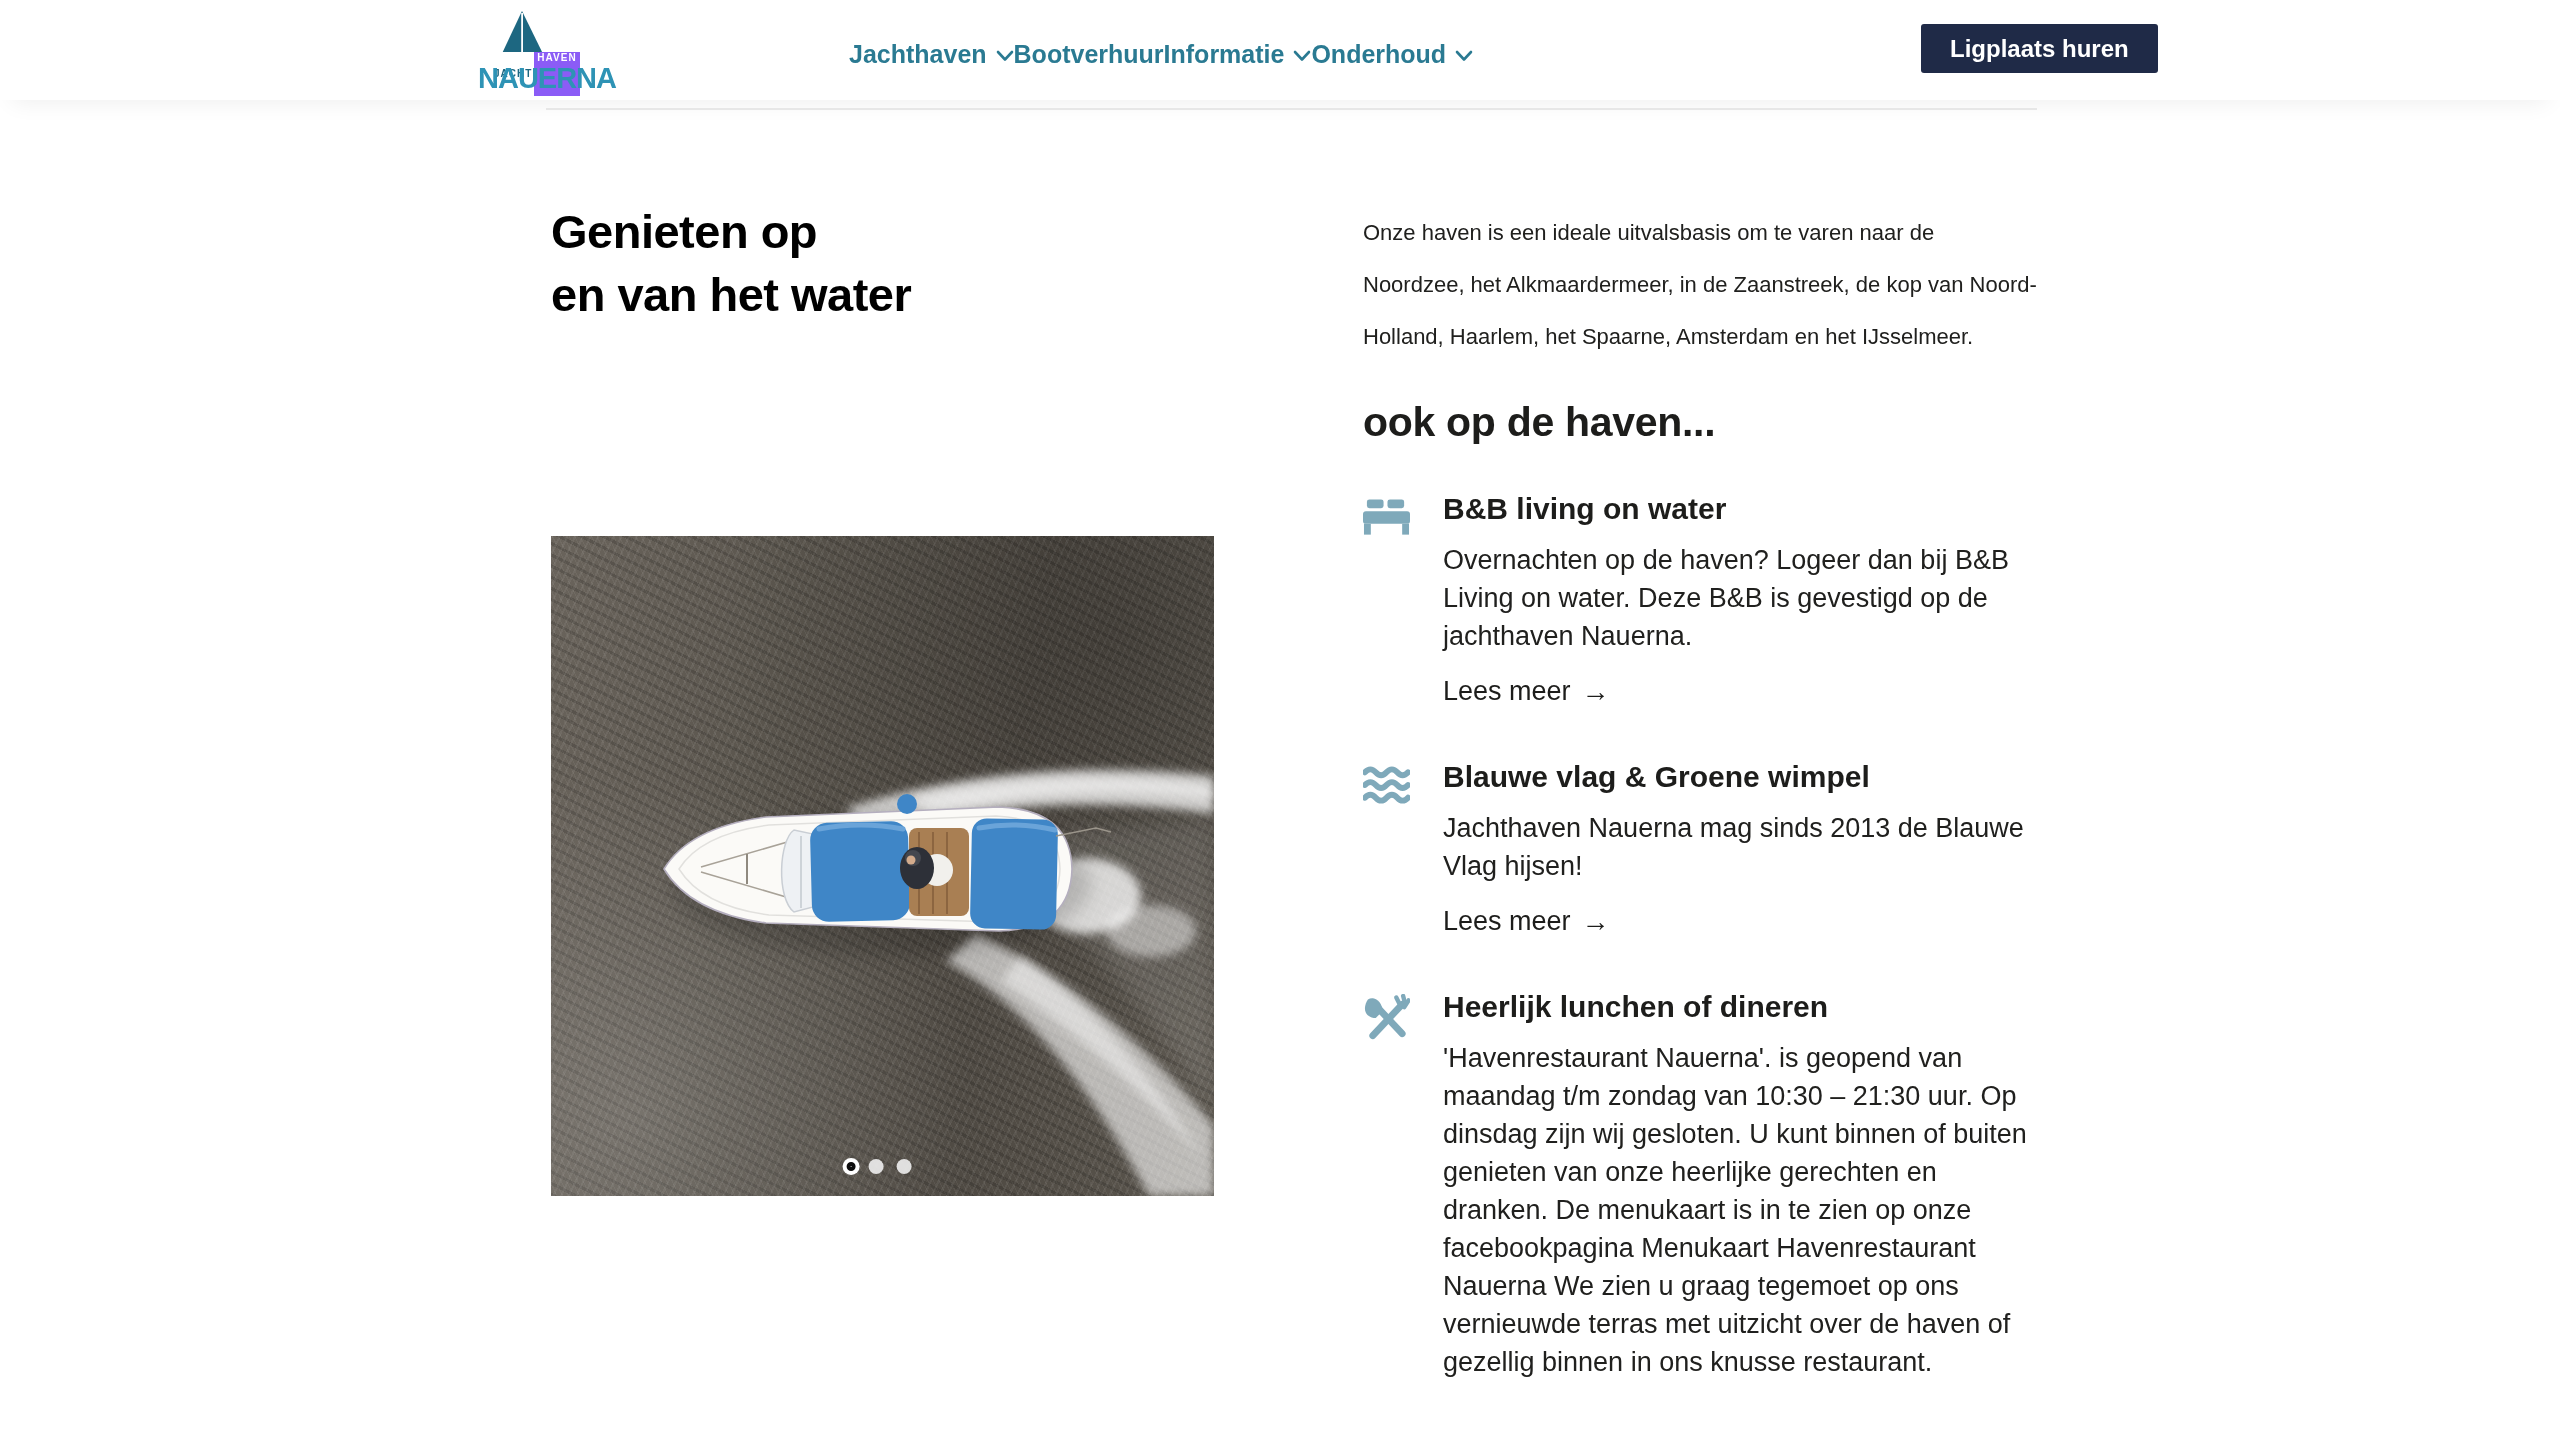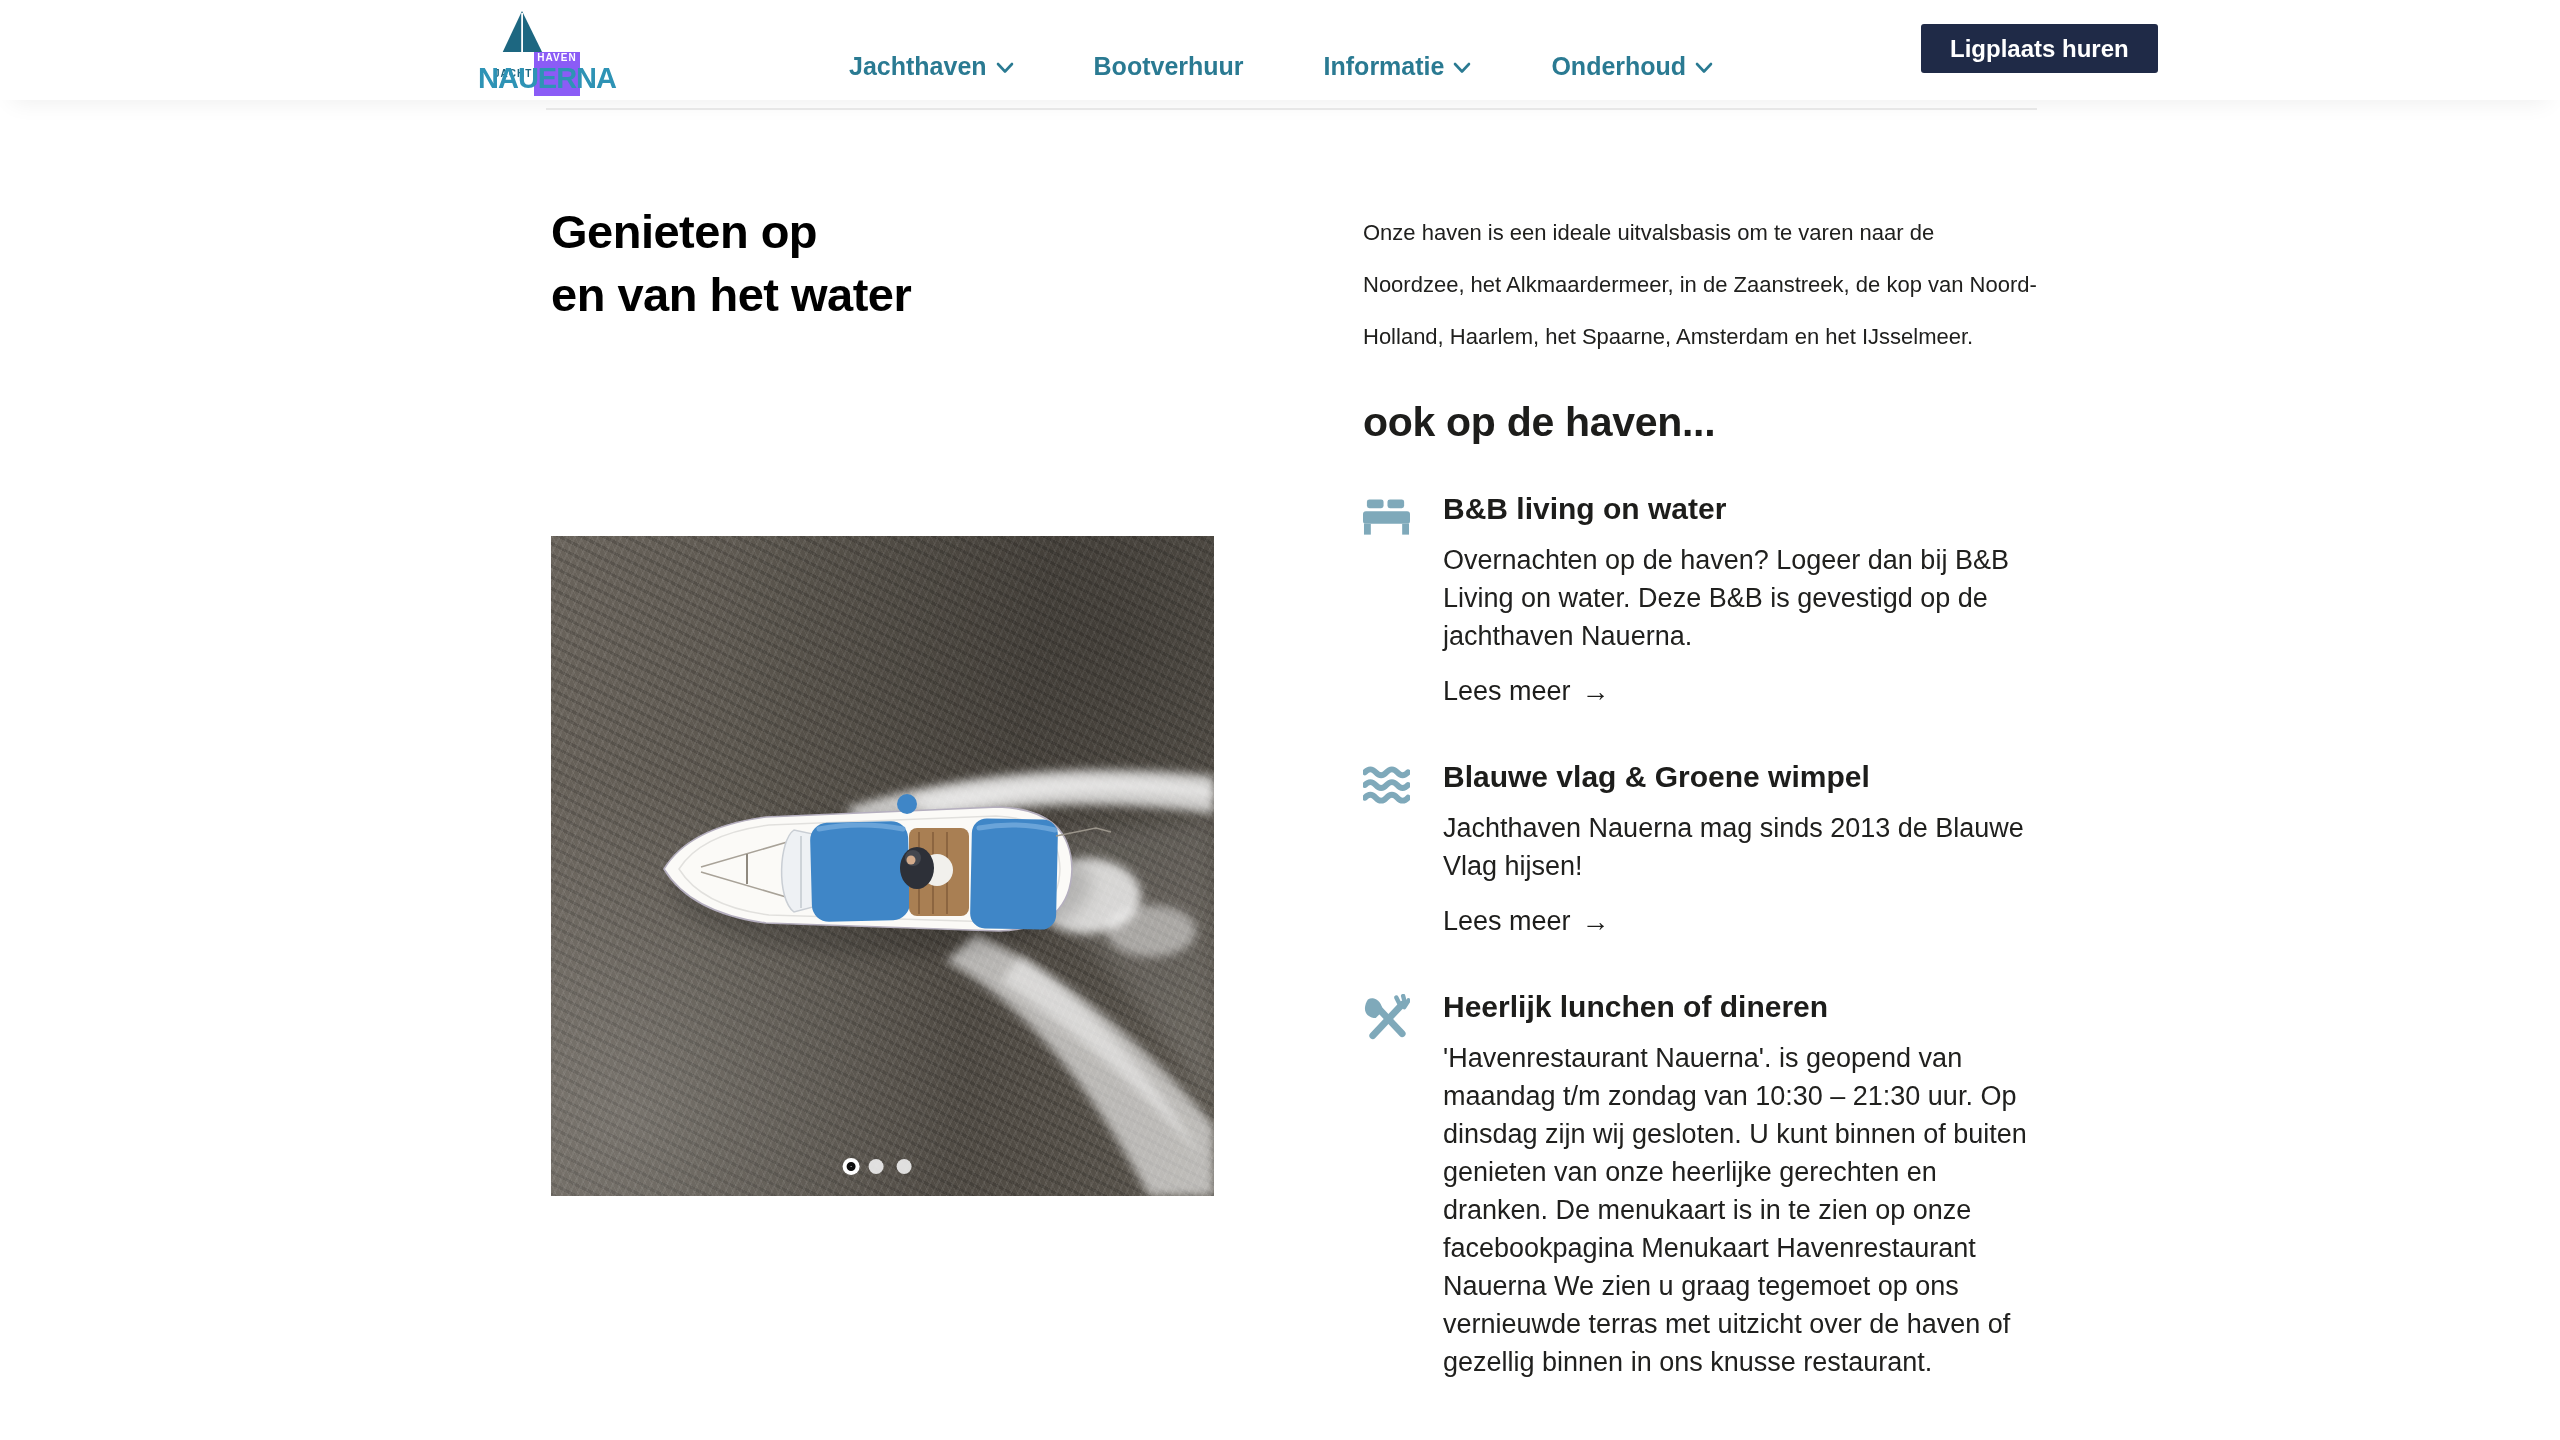--- a/index.html
+++ b/index.html
@@ -14,22 +14,22 @@
 
   .logo { position:absolute; left:478px; top:7px; width:122px; height:86px; cursor:pointer; }
   .logo-sail { position:absolute; left:0; top:0; width:122px; height:60px; }
   .logo-band { position:absolute; left:14px; top:45px; display:flex; font-size:10px;
     font-weight:bold; letter-spacing:1px; line-height:12px; }
   .logo-band .jacht { color:#1d6781; background:#fff; padding:16px 2px; }
   .logo-band .haven { color:#fff; background:#8b5cf6; padding:0 3px; }
   .logo-brand { position:absolute; left:0; top:55px; width:122px; text-align:center;
     font-size:29px; font-weight:800; letter-spacing:-1px; color:#2e93b5; }
 
-  .nav { position:absolute; left:849px; top:16px; height:100px; display:flex;
-    align-items:center; gap:80px; }
+  .nav { position:absolute; left:849px; top:4px; height:100px; display:flex;
+    align-items:center; }
   .nav-item { display:flex; align-items:center; gap:9px; font-size:25px; font-weight:600;
     color:#2a7a92; cursor:pointer; white-space:nowrap; }
   .chev { width:18px; height:12px; margin-top:3px; }
 
   .cta-button { position:absolute; left:1921px; top:24px; height:49px; padding:0 29px;
     background:#1f2a47; color:#ffffff; border:none; border-radius:3px;
     font-family:"Liberation Sans", sans-serif; font-size:24px; font-weight:bold;
     display:flex; align-items:center; cursor:pointer; }
 
   

